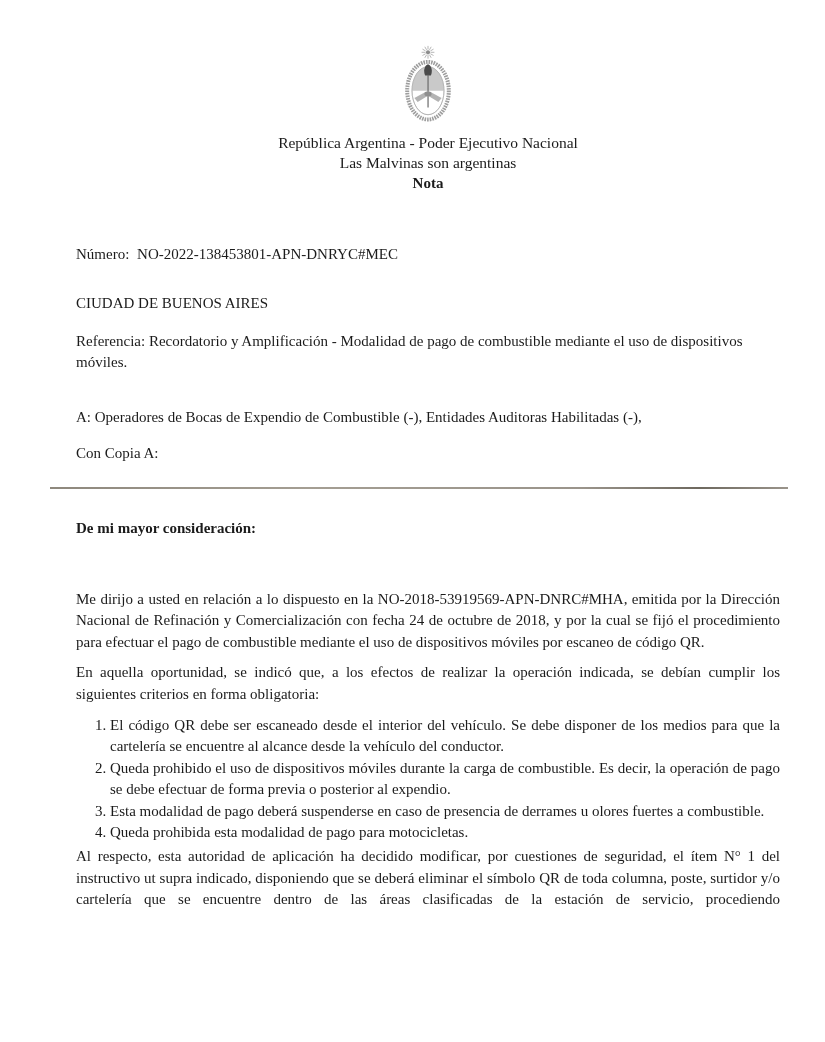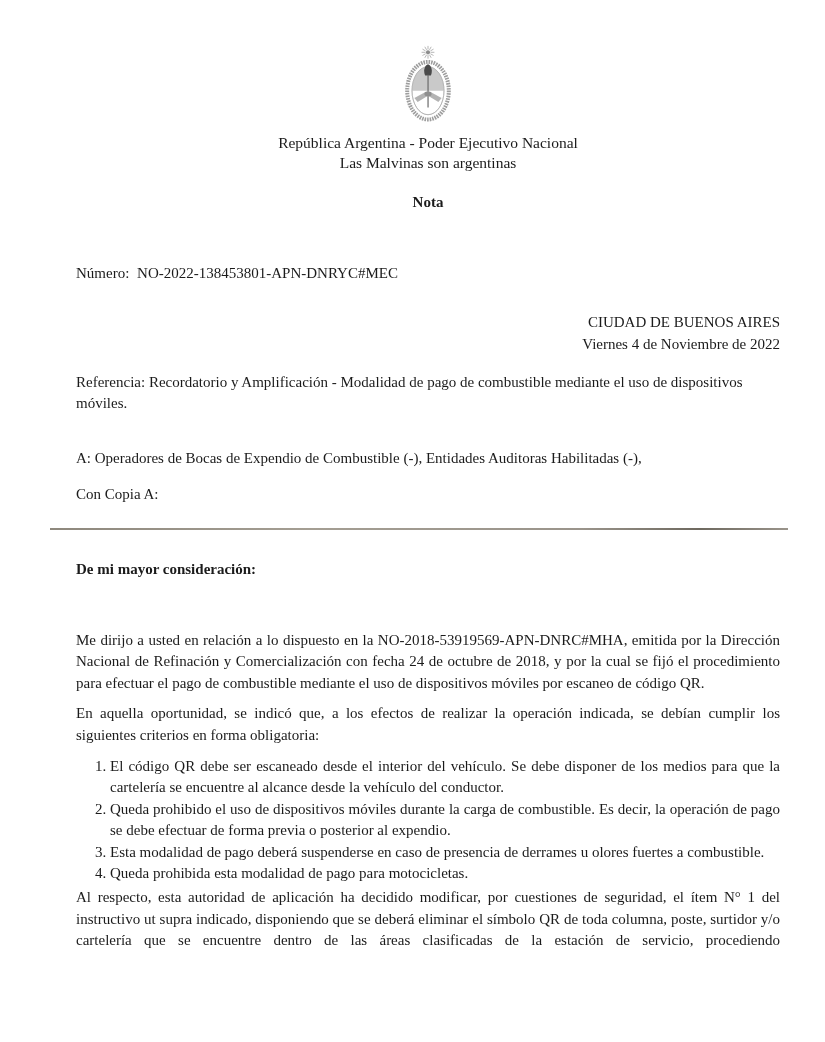--- a/index.html
+++ b/index.html
@@ -27,35 +27,33 @@
     margin: 0 auto;
     width: 48px;
     height: 77px;
   }
   .org-lines {
     margin-top: 11px;
     font-size: 15.5px;
     line-height: 20px;
   }
   .doc-type {
-    margin-top: 19px;
     font-weight: bold;
     font-size: 15px;
     line-height: 20px;
     text-align: center;
   }
   .numero-row {
     margin-top: 51px;
     line-height: 21px;
   }
   .numero-row .value { margin-left: 4px; }
   .bold { font-weight: normal; }
   .city-date {
     margin-top: 27px;
-    text-align: right;
     line-height: 22px;
   }
   .ref-row {
     margin-top: 17px;
     line-height: 21px;
   }
   .to-row {
     margin-top: 34px;
     line-height: 21px;
   }
@@ -143,21 +141,20 @@
     <div class="doc-type">Nota</div>
   </div>
 
   <div class="numero-row">
     <span class="bold">Número:</span>
     <span class="value">NO-2022-138453801-APN-DNRYC#MEC</span>
   </div>
 
   <div class="city-date">
     <div>CIUDAD DE BUENOS AIRES</div>
-    <div>Viernes 4 de Noviembre de 2022</div>
   </div>
 
   <div class="ref-row">
     <span class="bold">Referencia:</span><span> Recordatorio y Amplificación - Modalidad de pago de combustible mediante el uso de dispositivos móviles.</span>
   </div>
 
   <div class="to-row">
     <span class="bold">A:</span><span> Operadores de Bocas de Expendio de Combustible (-), Entidades Auditoras Habilitadas (-),</span>
   </div>
 

